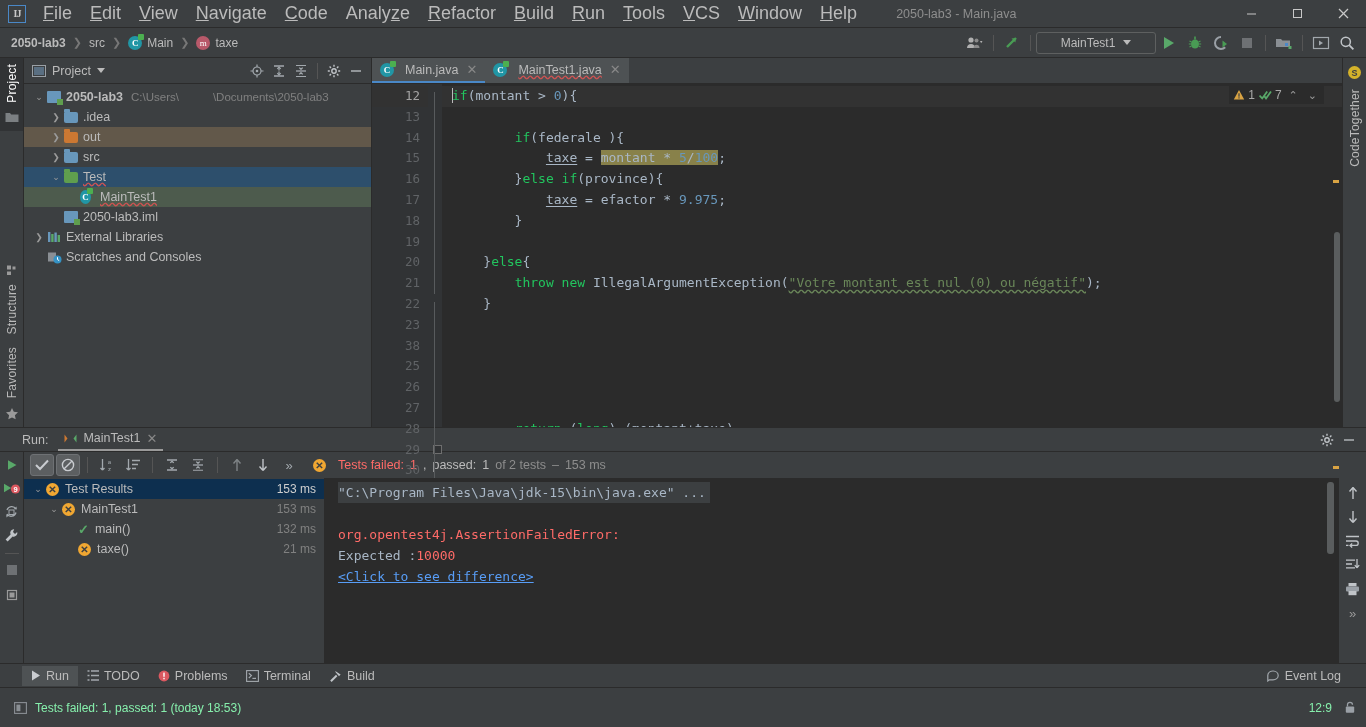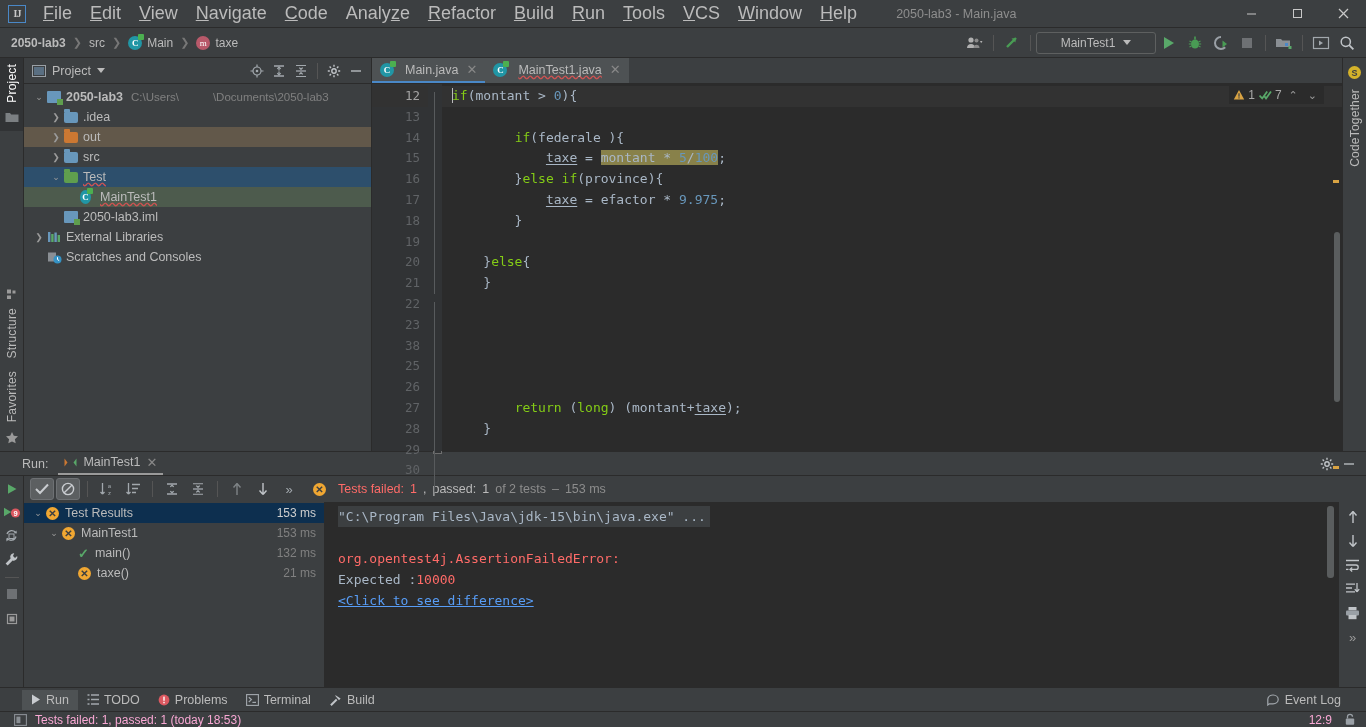--- a/index.html
+++ b/index.html
@@ -147,21 +147,21 @@
   }
   .foldbar { width: 14px; background: #313335; flex: none; position: relative; }
   .foldline { position: absolute; left: 6px; width: 1px; background: #585b5d; }
 
   .code {
     flex: 1; position: relative; overflow: hidden; padding-top: 2px;
     font-family: "DejaVu Sans Mono", monospace; font-size: 13px; background: #2b2b2b;
   }
   .cline { height: 20.8px; line-height: 20.8px; white-space: pre; padding-left: 10px; color: #a9b7c6; }
   .cline.cur { background: #323232; }
-  .kw { color: #84cc16; text-align: center; }
+  .kw { color: #22c55e; text-align: center; }
   .num { color: #6897bb; }
   .str { color: #6a8759; }
   .ident { color: #a9b7c6; }
   .u { text-decoration: underline; text-underline-offset: 2px; }
   .hl { background: #88814a; }
   .sq-g { text-decoration: underline wavy #6a8759; text-decoration-skip-ink: none; text-underline-offset: 2px; }
   .caret { display:inline-block; width:1px; height:15px; background:#bbb; vertical-align:-3px; margin-right:-1px;}
 
   .inspect-widget {
     position: absolute; top: 2px; right: 18px; display: flex; align-items: center; gap: 4px;
@@ -236,22 +236,22 @@
     align-items: center; padding-top: 8px; gap: 10px; border-left: 1px solid #2b2b2b;
   }
 
   
   .bottombar { height: 24px; background: #3c3f41; display: flex; align-items: center;
                border-top: 1px solid #2b2b2b; flex: none; padding-left: 22px; }
   .bb-item { display: flex; align-items: center; gap: 5px; padding: 3px 9px; font-size: 12.5px; color: #bbbbbb; }
   .bb-item.active { background: #4e5254; }
   .bb-right { margin-left: auto; display: flex; align-items: center; padding-right: 16px; }
 
-  .statusbar { height: 16px; background: #3c3f41; display: flex; align-items: center;
-               border-top: 1px solid #2b2b2b; flex: none; padding: 0 10px 0 14px; font-size: 12px; color: #f9a8d4; }
+  .statusbar { height: 40px; background: #3c3f41; display: flex; align-items: center;
+               border-top: 1px solid #2b2b2b; flex: none; padding: 0 10px 0 14px; font-size: 12px; color: #86efac; }
   .sb-right { margin-left: auto; display: flex; align-items: center; gap: 12px; }
 
   svg { display: block; }
 </style>
 </head>
 <body>
 
 <div class="app">
 
   <div class="titlebar">
@@ -579,20 +579,21 @@
         <div class="code" id="code-content">
             <div class="cline cur"><span class="caret"></span><span class="kw">if</span><span class="ident">(</span><span class="ident">montant</span><span class="ident"> &gt; </span><span class="num">0</span><span class="ident">){</span></div>
             <div class="cline">&nbsp;</div>
             <div class="cline"><span class="ident">        </span><span class="kw">if</span><span class="ident">(federale ){</span></div>
             <div class="cline"><span class="ident">            </span><span class="ident u">taxe</span><span class="ident"> = </span><span class="hl">montant * </span><span class="hl num">5</span><span class="hl">/</span><span class="hl num">100</span><span class="ident">;</span></div>
             <div class="cline"><span class="ident">        }</span><span class="kw">else </span><span class="kw">if</span><span class="ident">(province){</span></div>
             <div class="cline"><span class="ident">            </span><span class="ident u">taxe</span><span class="ident"> = efactor * </span><span class="num">9.975</span><span class="ident">;</span></div>
             <div class="cline"><span class="ident">        }</span></div>
             <div class="cline">&nbsp;</div>
             <div class="cline"><span class="ident">    }</span><span class="kw">else</span><span class="ident">{</span></div>
+            <div class="cline"><span class="ident">        </span><span class="kw">throw new </span><span class="ident">IllegalArgumentException(</span><span class="str sq-g">"Votre montant est nul (0) ou négatif"</span><span class="ident">);</span></div>
             <div class="cline"><span class="ident">    }</span></div>
             <div class="cline">&nbsp;</div>
             <div class="cline">&nbsp;</div>
             <div class="cline">&nbsp;</div>
             <div class="cline">&nbsp;</div>
             <div class="cline">&nbsp;</div>
             <div class="cline"><span class="ident">        </span><span class="kw">return</span><span class="ident"> (</span><span class="kw">long</span><span class="ident">) (montant+</span><span class="ident u">taxe</span><span class="ident">);</span></div>
             <div class="cline"><span class="ident">    }</span></div>
           </div>
 

